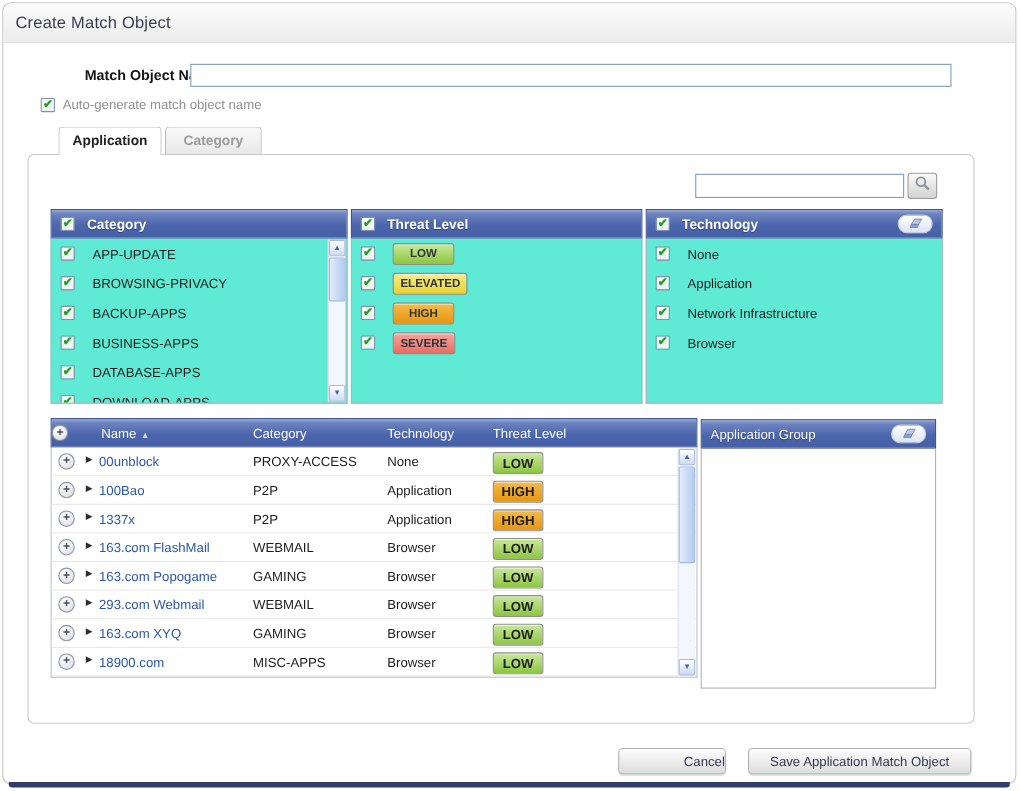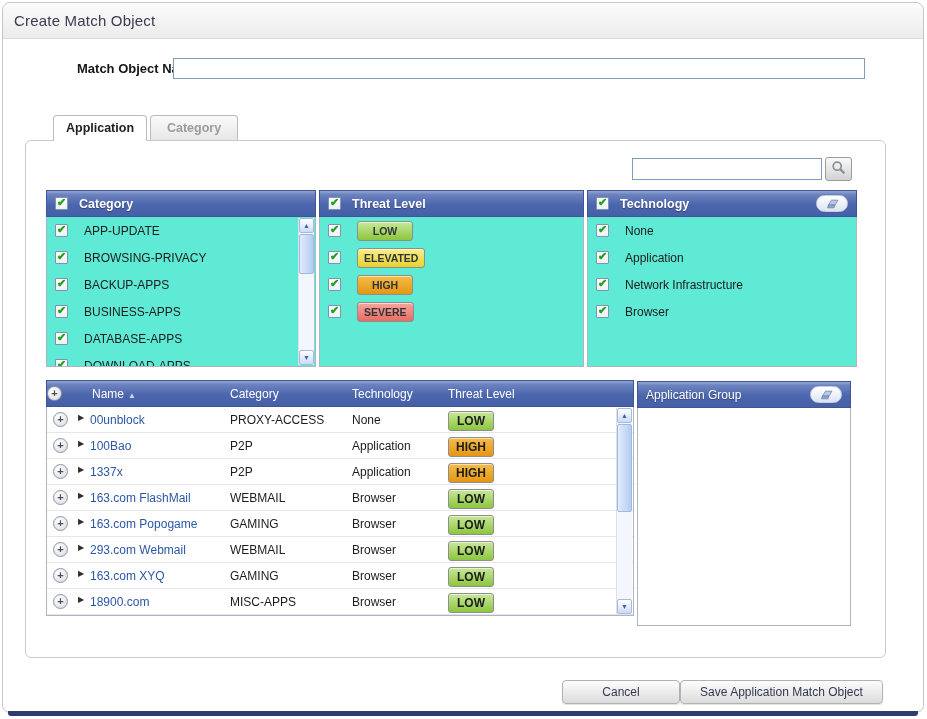--- a/index.html
+++ b/index.html
@@ -98,35 +98,39 @@
   .row-arrow { position:absolute; left:31px; top:6px; font-size:8px; color:#2e2e2e; cursor:pointer; }
   .hd-plus { margin:0; }
 
   .group { position:absolute; left:611px; top:240px; width:214px; }
   .group-body { height:218px; border:1px solid #aeb4c1; border-top:none; background:#fff; }
 
   .btn { position:absolute; top:677px; height:24px; border:1px solid #b2b2b2; border-radius:4px;
          background:linear-gradient(180deg,#fdfdfd,#dcdcdc); font-size:12px; color:#333852;
          text-align:center; cursor:pointer; font-family:"Liberation Sans",sans-serif;
          box-shadow:0 1px 1px rgba(0,0,0,.12); }
-  .btn-cancel { left:559px; width:118px; }
+  .btn-cancel { left:559px; width:98px;text-align:right; }
   .btn-save { left:677px; width:203px; }
 </style>
 </head>
 <body>
 
 <div class="dialog">
 
   <div class="titlebar">
     <span class="t">Create Match Object</span>
   </div>
 
   <span class="lbl-bold">Match Object Name:</span>
   <input class="name-input" type="text" value="" style="">
 
+  <div class="autogen">
+    <span class="cb checked"></span>
+    <span class="txt">Auto-generate match object name</span>
+  </div>
 
   <div class="tab active">Application</div>
   <div class="tab inactive">Category</div>
 
   <div class="panel">
 
     <input class="search-input" type="text" value="" style="">
     <div class="search-btn">
       <span>
         <svg width="15" height="15" viewBox="0 0 15 15">

